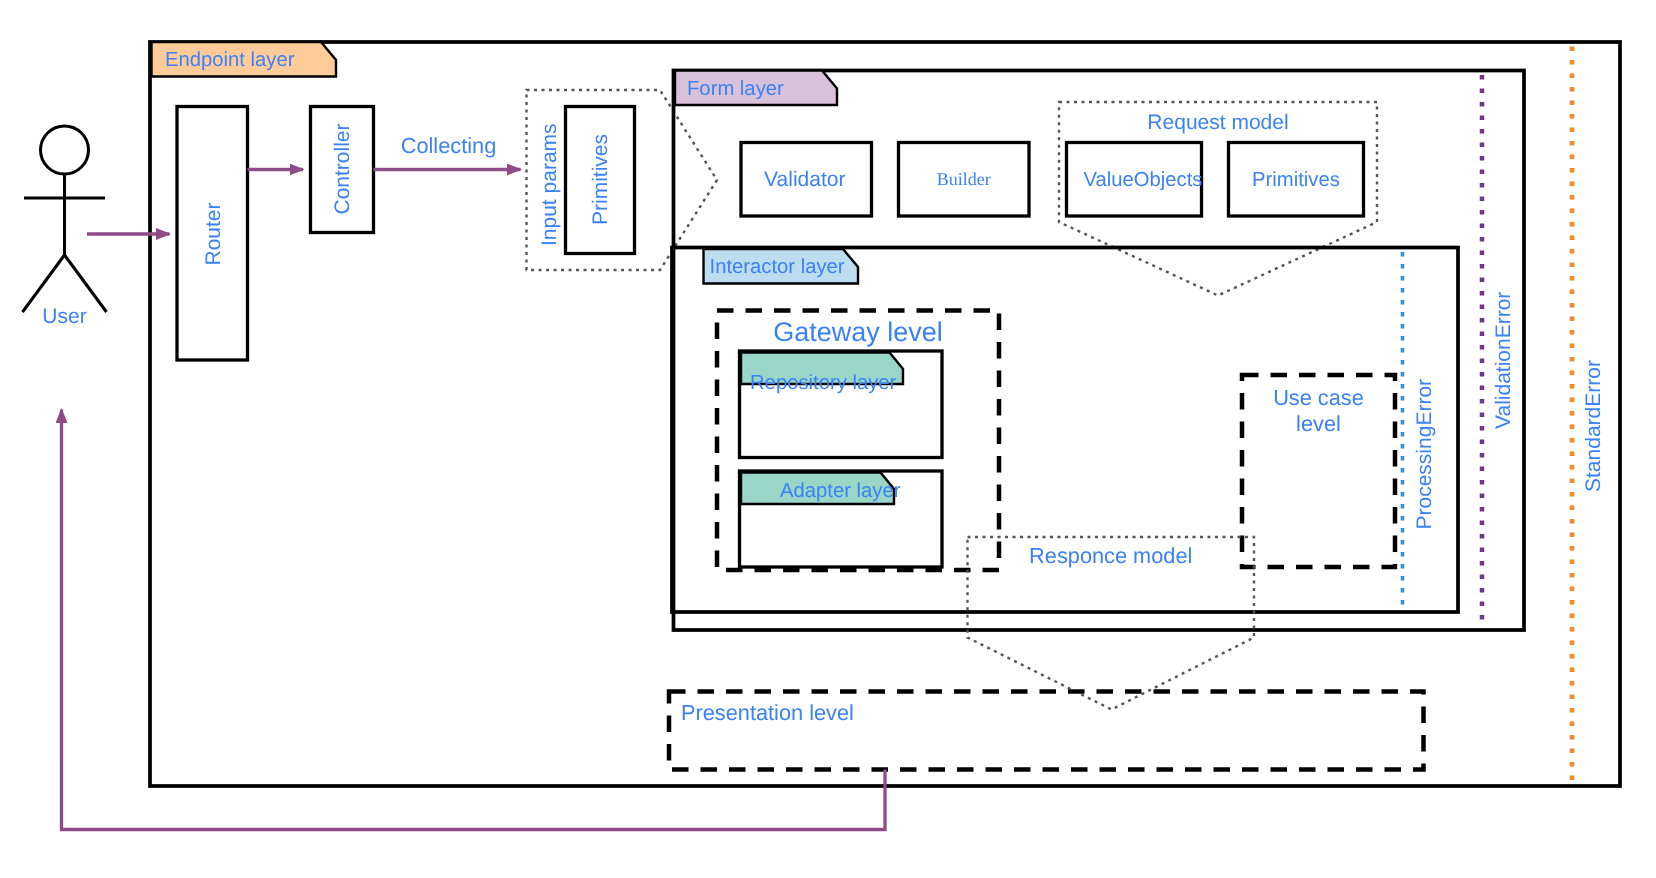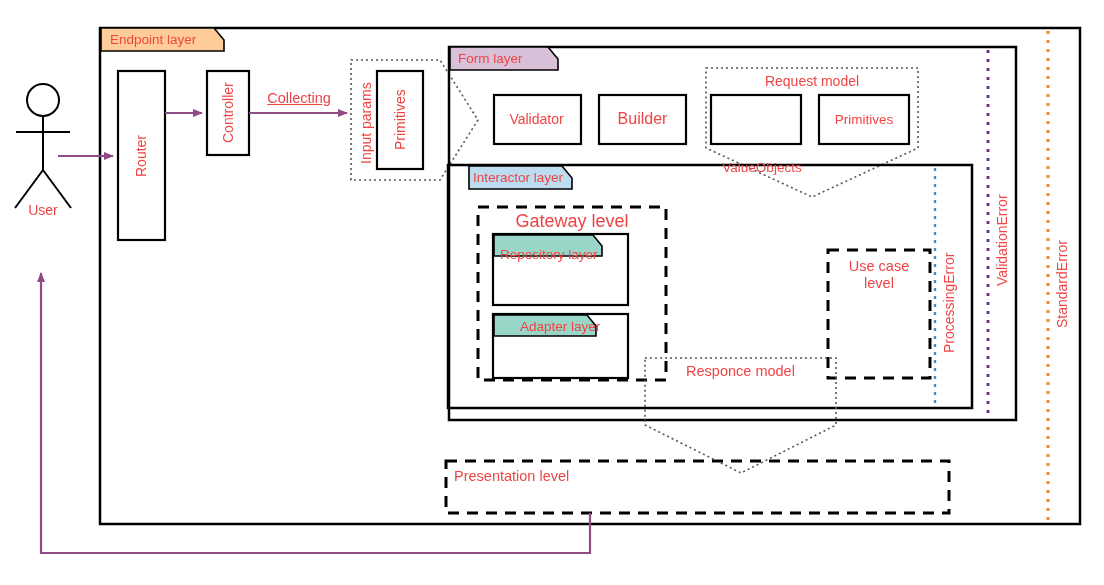--- a/index.html
+++ b/index.html
@@ -1,20 +1,20 @@
 <!DOCTYPE html>
 <html><head>
 <meta charset="utf-8">
 <title>Architecture Diagram</title>
 <style>
   html,body{margin:0;padding:0;background:#ffffff;}
   body{font-family:"Liberation Sans",sans-serif;}
   #stage{position:relative;width:1104px;height:585px;background:#ffffff;overflow:hidden;}
   #stage svg{position:absolute;left:0;top:0;width:1104px;height:585px;}
-  .lbl{position:absolute;font-family:"Liberation Sans",sans-serif;color:#ef4444;
+  .lbl{position:absolute;font-family:"Liberation Sans",sans-serif;color:#3b82f6;
        display:flex;align-items:center;justify-content:center;text-align:center;
        line-height:1.15;white-space:pre;pointer-events:none;}
   .vert{writing-mode:vertical-rl;transform:rotate(180deg);}
   .tabtxt{justify-content:flex-start;}
 </style>
 </head>
 <body>
 
 <div id="stage">
 
@@ -81,32 +81,32 @@
     <path d="M590,513 L590,553 L41,553 L41,273" fill="none" stroke="#8e4b86" stroke-width="2.2" marker-end="url(#ah)"></path>
   </svg>
 
   <div class="lbl" style="left:8px;top:200px;width:70px;height:20px;font-size:14px;">User</div>
 
   <div class="lbl tabtxt" style="left:110px;top:30px;width:110px;height:19px;font-size:13.5px;">Endpoint layer</div>
 
   <div class="lbl vert" style="left:118px;top:71px;width:47px;height:169px;font-size:14px;">Router</div>
   <div class="lbl vert" style="left:207px;top:71px;width:42px;height:84px;font-size:14px;">Controller</div>
 
-  <div class="lbl" style="left:254px;top:88px;width:90px;height:20px;font-size:14.5px;text-decoration:underline;">Collecting</div>
+  <div class="lbl" style="left:254px;top:88px;width:90px;height:20px;font-size:14.5px;">Collecting</div>
 
   <div class="lbl vert" style="left:355px;top:68px;width:22px;height:110px;font-size:14px;">Input params</div>
   <div class="lbl vert" style="left:377px;top:71px;width:46px;height:98px;font-size:14px;">Primitives</div>
 
   <div class="lbl tabtxt" style="left:458px;top:49px;width:100px;height:19px;font-size:13.5px;">Form layer</div>
 
   <div class="lbl" style="left:493px;top:95px;width:87px;height:49px;font-size:14px;">Validator</div>
-  <div class="lbl" style="left:599px;top:95px;width:87px;height:49px;font-size:16px;">Builder</div>
+  <div class="lbl" style="left:599px;top:95px;width:87px;height:49px;font-size:12px;font-family:Liberation Serif, serif;">Builder</div>
 
   <div class="lbl" style="left:706px;top:71px;width:212px;height:20px;font-size:14px;">Request model</div>
-  <div class="lbl" style="left:711px;top:95px;width:102px;height:49px;font-size:13.5px;margin-top:48px;">ValueObjects</div>
+  <div class="lbl" style="left:711px;top:95px;width:102px;height:49px;font-size:13.5px;">ValueObjects</div>
   <div class="lbl" style="left:819px;top:95px;width:90px;height:49px;font-size:13.5px;">Primitives</div>
 
   <div class="lbl tabtxt" style="left:473px;top:168px;width:100px;height:19px;font-size:13.5px;">Interactor layer</div>
 
   <div class="lbl" style="left:478px;top:210px;width:188px;height:22px;font-size:18px;">Gateway level</div>
 
   <div class="lbl tabtxt" style="left:500px;top:237px;width:105px;height:36px;font-size:13.5px;">Repository layer</div>
   <div class="lbl tabtxt" style="left:500px;top:317px;width:105px;height:19px;font-size:13.5px;margin-left:20px;">Adapter layer</div>
 
   <div class="lbl" style="left:645px;top:360px;width:191px;height:22px;font-size:14.5px;">Responce model</div>

